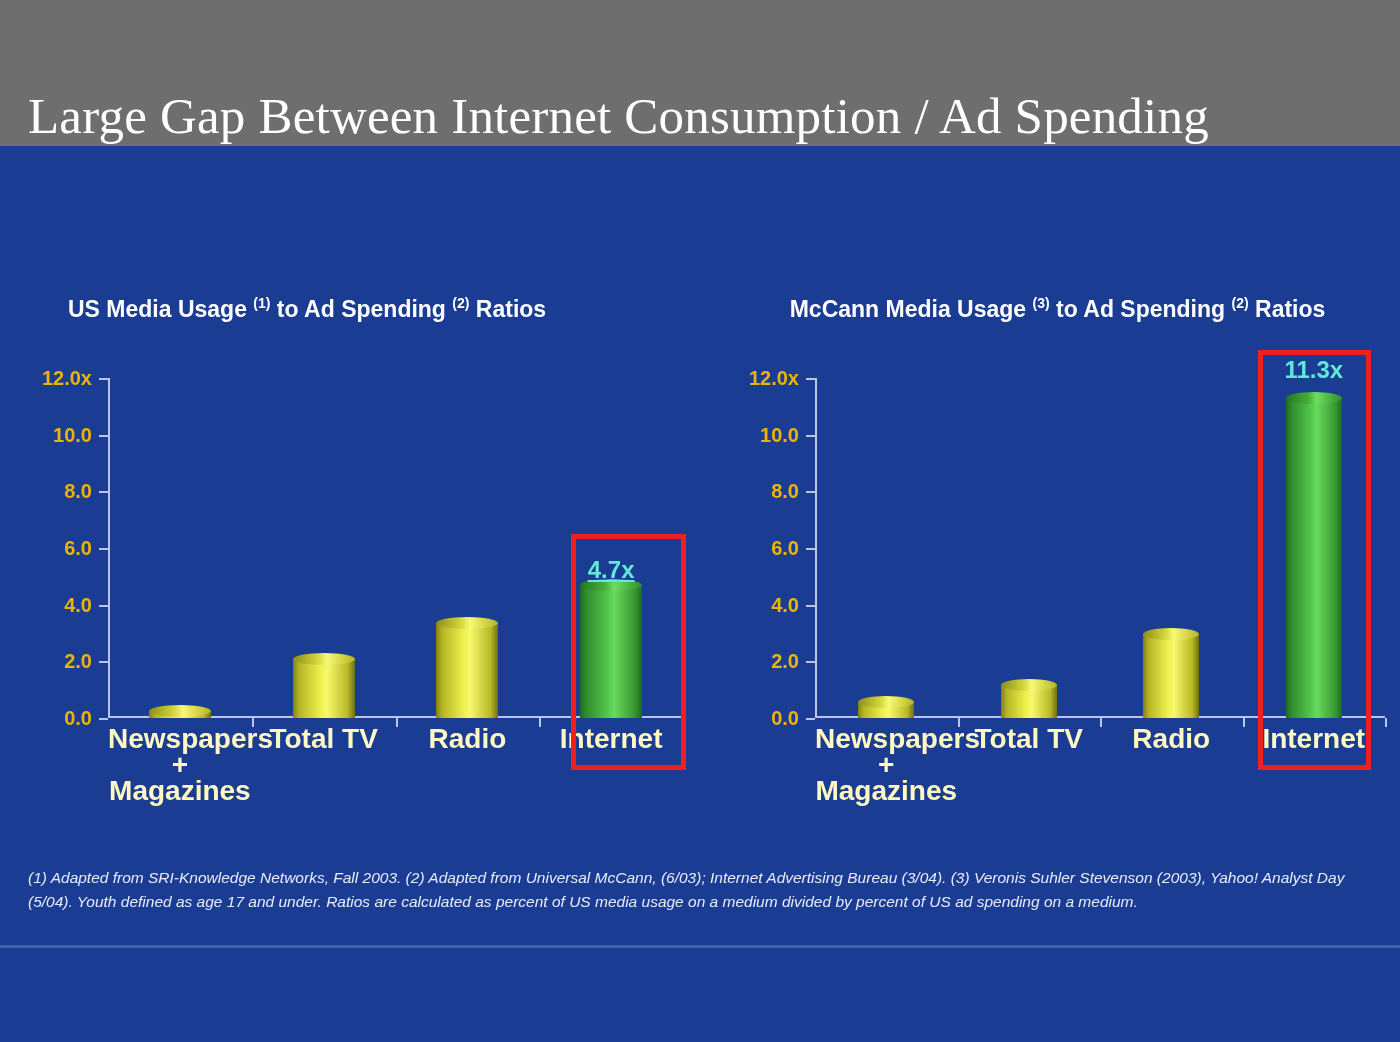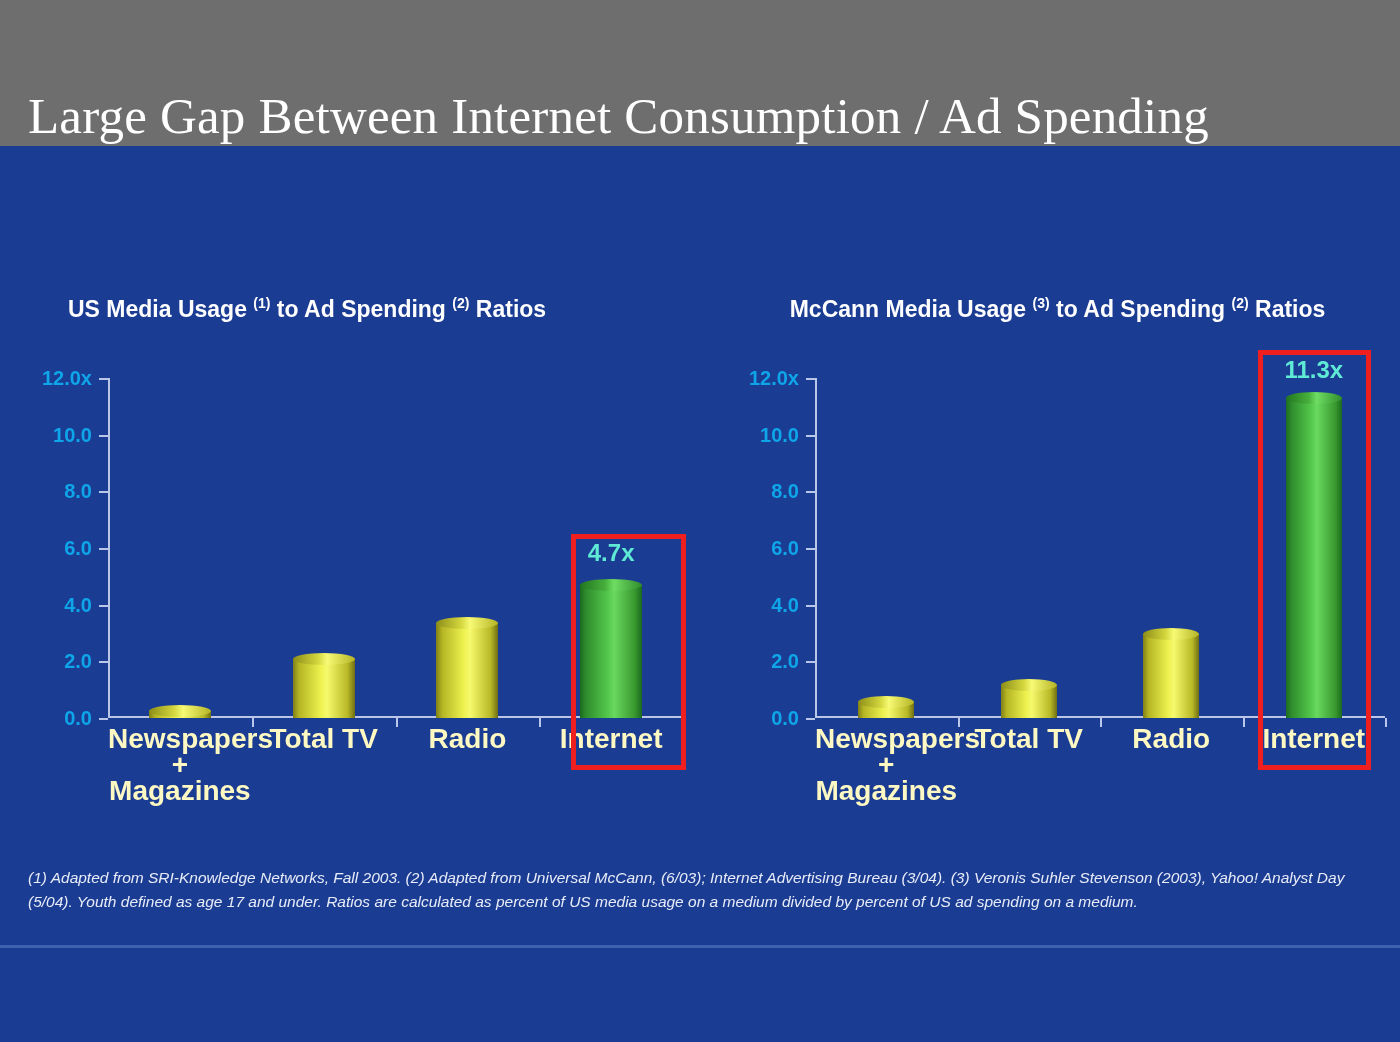--- a/index.html
+++ b/index.html
@@ -52,21 +52,21 @@
   .axis-h{
     position:absolute;left:0;bottom:0;height:2px;width:100%;
     background:#b9c6e8;
   }
   .tick{
     position:absolute;left:-9px;width:9px;height:2px;background:#b9c6e8;
   }
   .ytick-label{
     position:absolute;right:calc(100% + 16px);
     transform:translateY(-50%);
-    font-size:20px;font-weight:bold;color:#0ea5e9;white-space:nowrap;
+    font-size:20px;font-weight:bold;color:#eab308;white-space:nowrap;
   }
   .xtick{
     position:absolute;bottom:-9px;width:2px;height:9px;background:#b9c6e8;
   }
   .bar{
     position:absolute;bottom:0;left:50%;transform:translateX(-50%);
   }
   .bar .body{
     position:absolute;left:0;bottom:0;width:100%;height:100%;
     background:linear-gradient(to right,#7f7f17 0%, #b5b524 10%, #eef24f 45%, #f6f96c 55%, #b9b927 88%, #6f6f14 100%);
@@ -167,21 +167,21 @@
           <span class="cap"></span>
         </div>
         <div class="xlabel" style="left: 287.5px; width: 143.75px;">
           <div>Radio</div>
         </div>
         <div class="xtick" style="left: 575px;"></div>
         <div class="bar green" style="left: 503.125px; width: 62px; height: 133.167px;">
           <span class="body"></span>
           <span class="cap"></span>
         </div>
-        <div class="bar-value" style="left: 503.125px; top: 161px;">4.7x</div>
+        <div class="bar-value" style="left: 503.125px; top: 178px; text-decoration: underline;">4.7x</div>
         <div class="xlabel" style="left: 431.25px; width: 143.75px;">
           <div>Internet</div>
         </div>
       </div>
     <div class="highlight-box" style="left:571px;top:336px;width:115px;height:236px;"></div>
   </div>
 
   <div class="panel panel-right">
     <div class="chart-title">
       <span>McCann Media Usage </span><sup>(3)</sup><span> to Ad Spending </span><sup>(2)</sup><span> Ratios</span>

